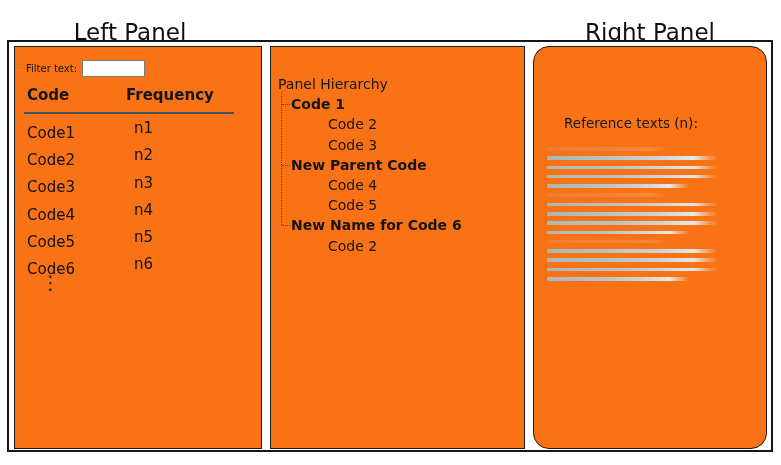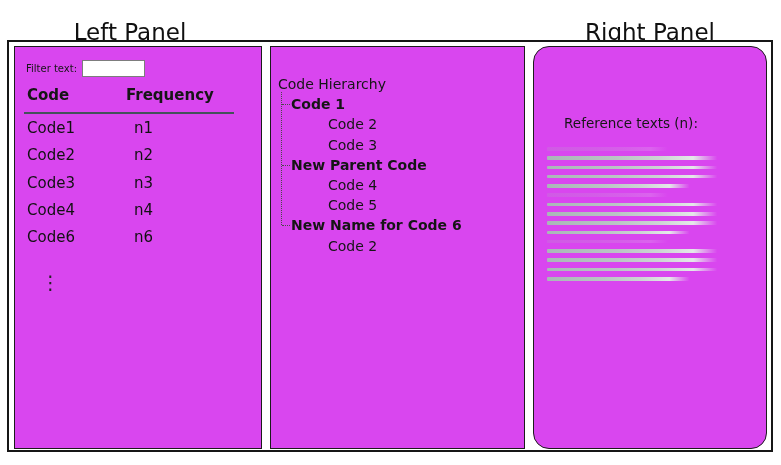--- a/index.html
+++ b/index.html
@@ -37,21 +37,21 @@
     background: #ffffff;
   }
 
   
   .panel {
     position: absolute;
     top: 46px;
     height: 403px;
     border: 1.5px solid #1c1c1c;
     box-sizing: border-box;
-    background: #d946ef;
+    background: #f97316;
   }
   .panel.p-left   { left: 14px;  width: 248px; }
   .panel.p-middle { left: 270px; width: 255px; }
   .panel.p-right  { left: 533px; width: 234px; border-radius: 16px; }
 
   
   .filter-row {
     position: absolute;
     left: 11px; top: 13px;
     display: flex; align-items: center;
@@ -79,21 +79,21 @@
     left: 9px; top: 65px;
     width: 210px; height: 2px;
     background: #44525b;
   }
   .code-rows { position: absolute; left: 12px; top: 72px; width: 220px; }
   .code-row {
     position: relative;
     height: 27.3px;
     font-size: 15px;
     display: flex;
-    align-items: flex-start;
+    align-items: center;
   }
   .code-row .cell-freq { position: absolute; left: 107px; top: 0; }
   .rows-ellipsis {
     position: absolute;
     left: 26px; top: 226px;
     font-size: 19px;
     color: #222222;
     line-height: 1;
   }
 
@@ -182,30 +182,34 @@
       </div>
       <div class="code-row">
         <span>Code3</span>
         <span class="cell-freq">n3</span>
       </div>
       <div class="code-row">
         <span>Code4</span>
         <span class="cell-freq">n4</span>
       </div>
       <div class="code-row">
+        <span>Code5</span>
+        <span class="cell-freq">n5</span>
+      </div>
+      <div class="code-row">
         <span>Code6</span>
         <span class="cell-freq">n6</span>
       </div>
     </div>
     <div class="rows-ellipsis">⋮</div>
   </div>
 
   <div class="panel p-middle">
     <div class="tree">
-      <div class="tree-root">Code Hierarchy</div>
+      <div class="tree-root">Panel Hierarchy</div>
       <div class="tree-body">
         <div class="tree-vline"></div>
         <div class="tree-item lvl1">Code 1</div>
         <div class="tree-item lvl2">Code 2</div>
         <div class="tree-item lvl2">Code 3</div>
         <div class="tree-item lvl1">New Parent Code</div>
         <div class="tree-item lvl2">Code 4</div>
         <div class="tree-item lvl2">Code 5</div>
         <div class="tree-item lvl1">New Name for Code 6</div>
         <div class="tree-item lvl2">Code 2</div>

